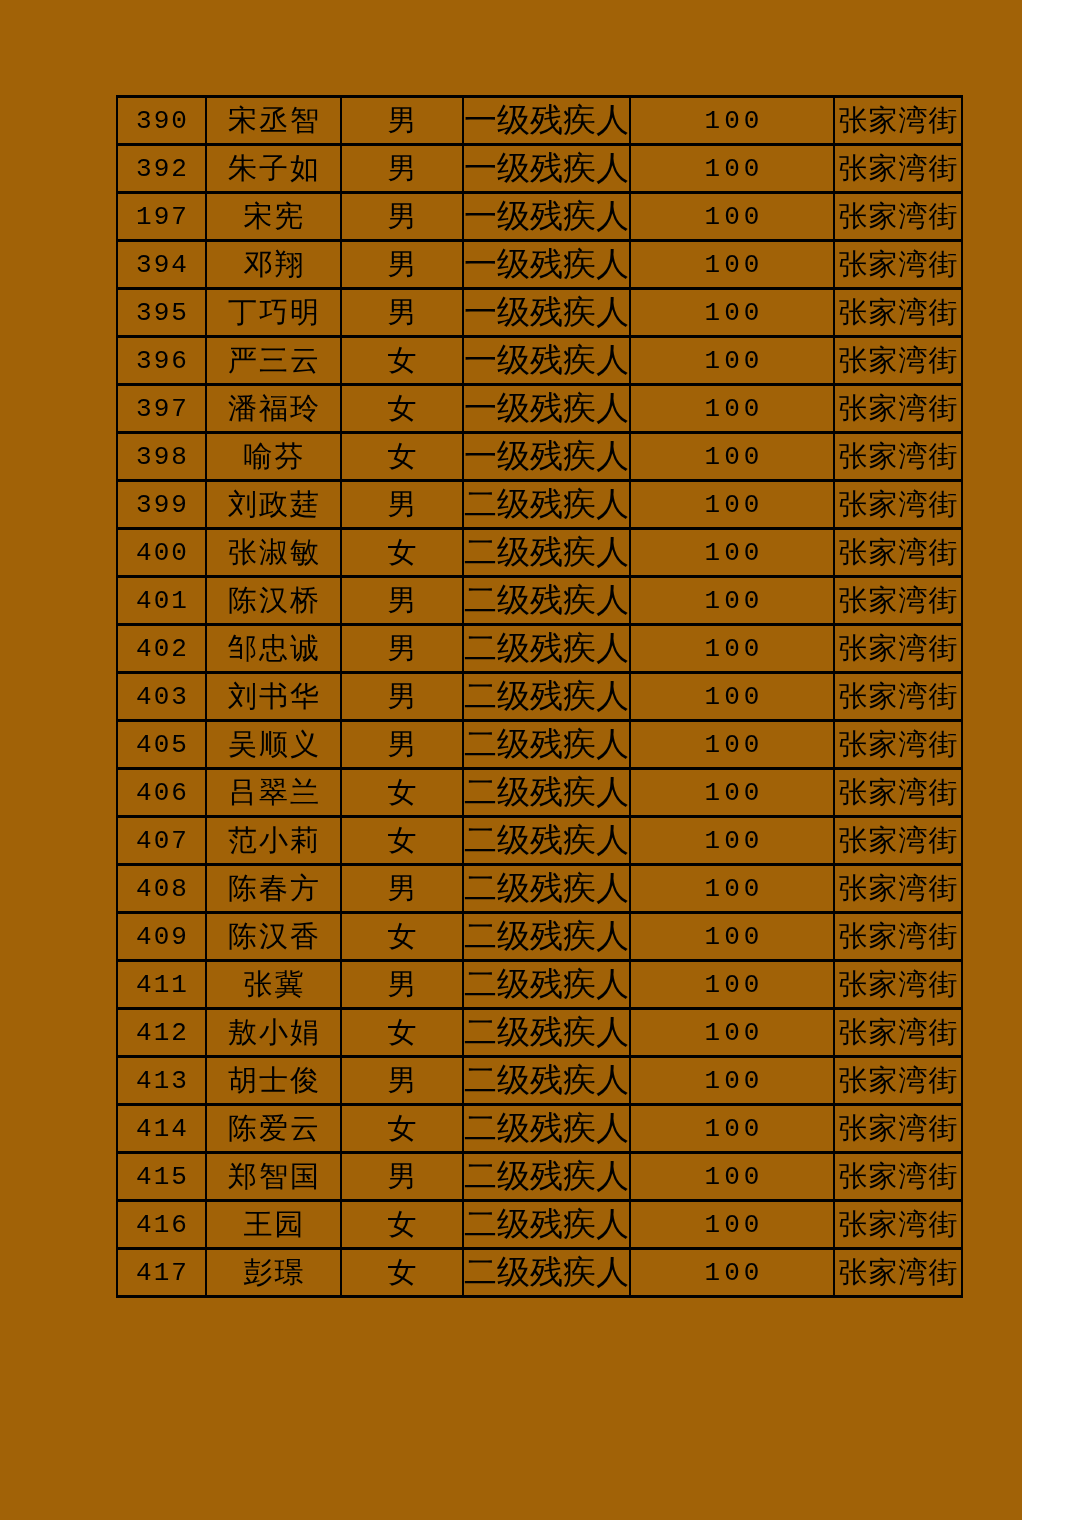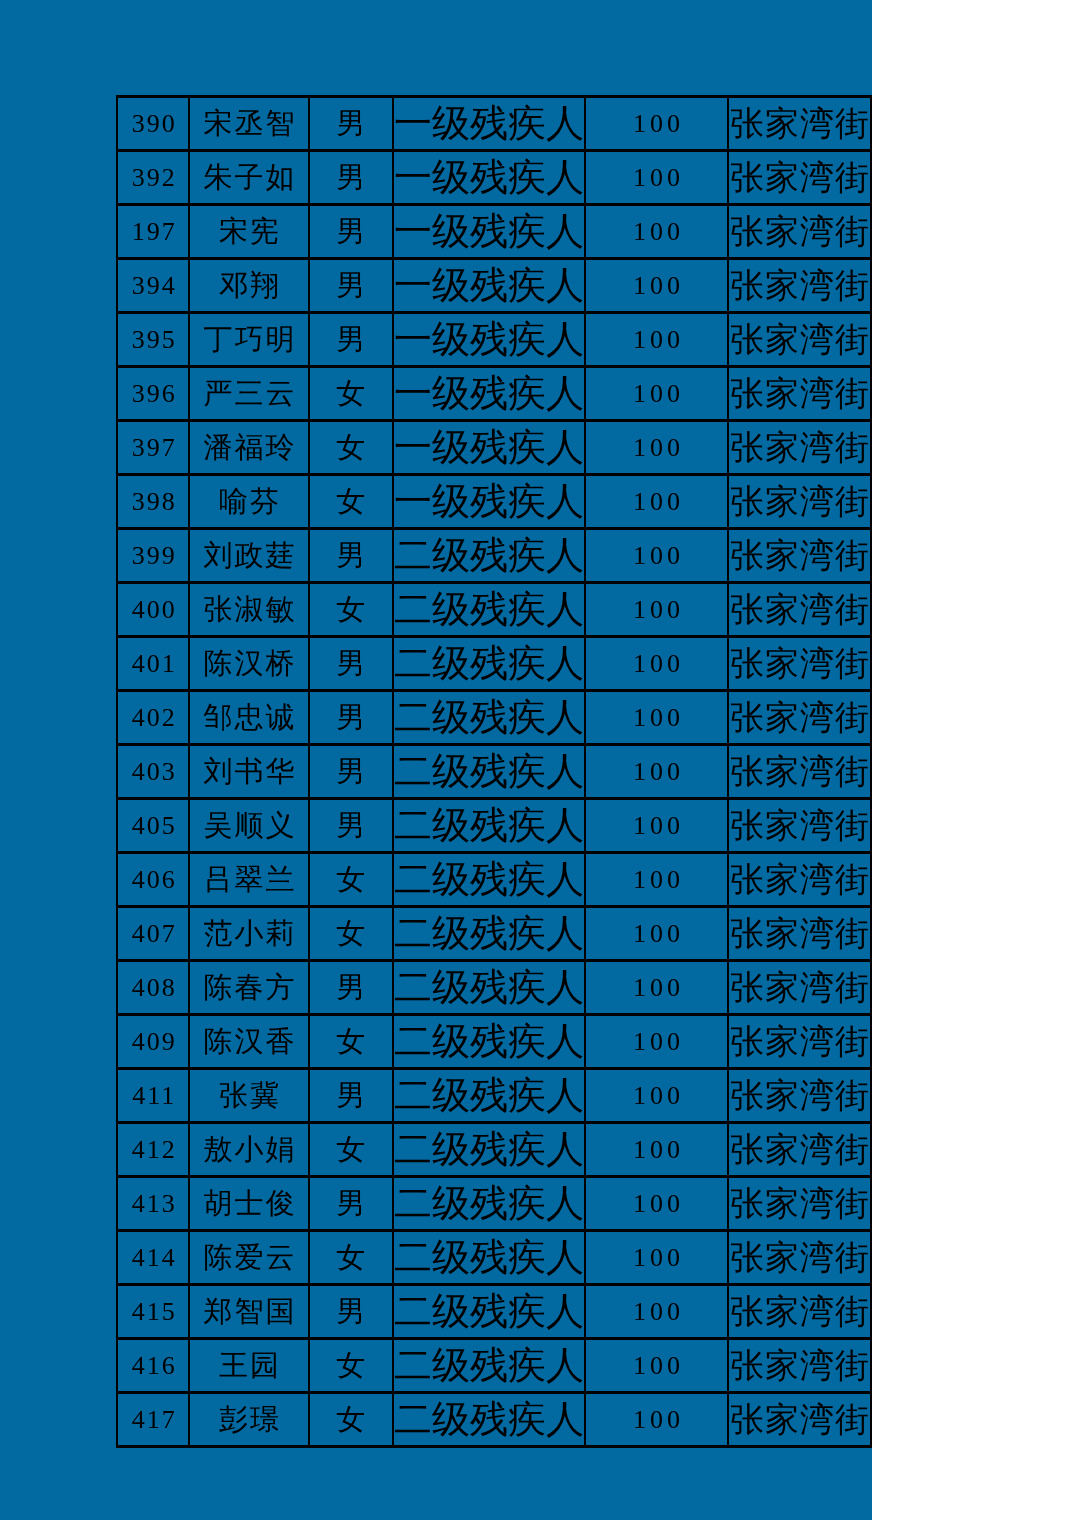--- a/index.html
+++ b/index.html
@@ -2,24 +2,24 @@
 <html><head>
 <meta charset="utf-8">
 <style>
   html, body {
     margin: 0;
     padding: 0;
     background: #ffffff;
   }
   .page {
     position: relative;
-    width: 872px;
+    width: 1022px;
     height: 1520px;
-    background: #0369a1;
-    font-family: Liberation Serif, serif;
+    background: #a16207;
+    font-family: Liberation Mono, monospace;
     color: #000000;
     overflow: hidden;
   }
   table.grid {
     position: absolute;
     left: 116px;
     top: 95px;
     border-collapse: collapse;
     table-layout: fixed;
   }
@@ -45,32 +45,32 @@
   td.c-name {
     font-size: 29px;
     letter-spacing: 2px;
     text-indent: 2px;
     margin-left: 48px;
   }
   td.c-gender {
     font-size: 29px;
   }
   td.c-category {
-    font-size: 38px;
+    font-size: 33px;
   }
   td.c-amount {
     font-size: 26px;
     letter-spacing: 4px;
     text-indent: 4px;
     vertical-align: top;
     padding-top: 7px;
     margin-left: 41px;
   }
   td.c-street {
-    font-size: 34px;
+    font-size: 29px;
     letter-spacing: 1px;
     text-indent: 1px;
   }
 </style>
 </head>
 <body>
 
 <div class="page">
   <table class="grid">
     <colgroup>

